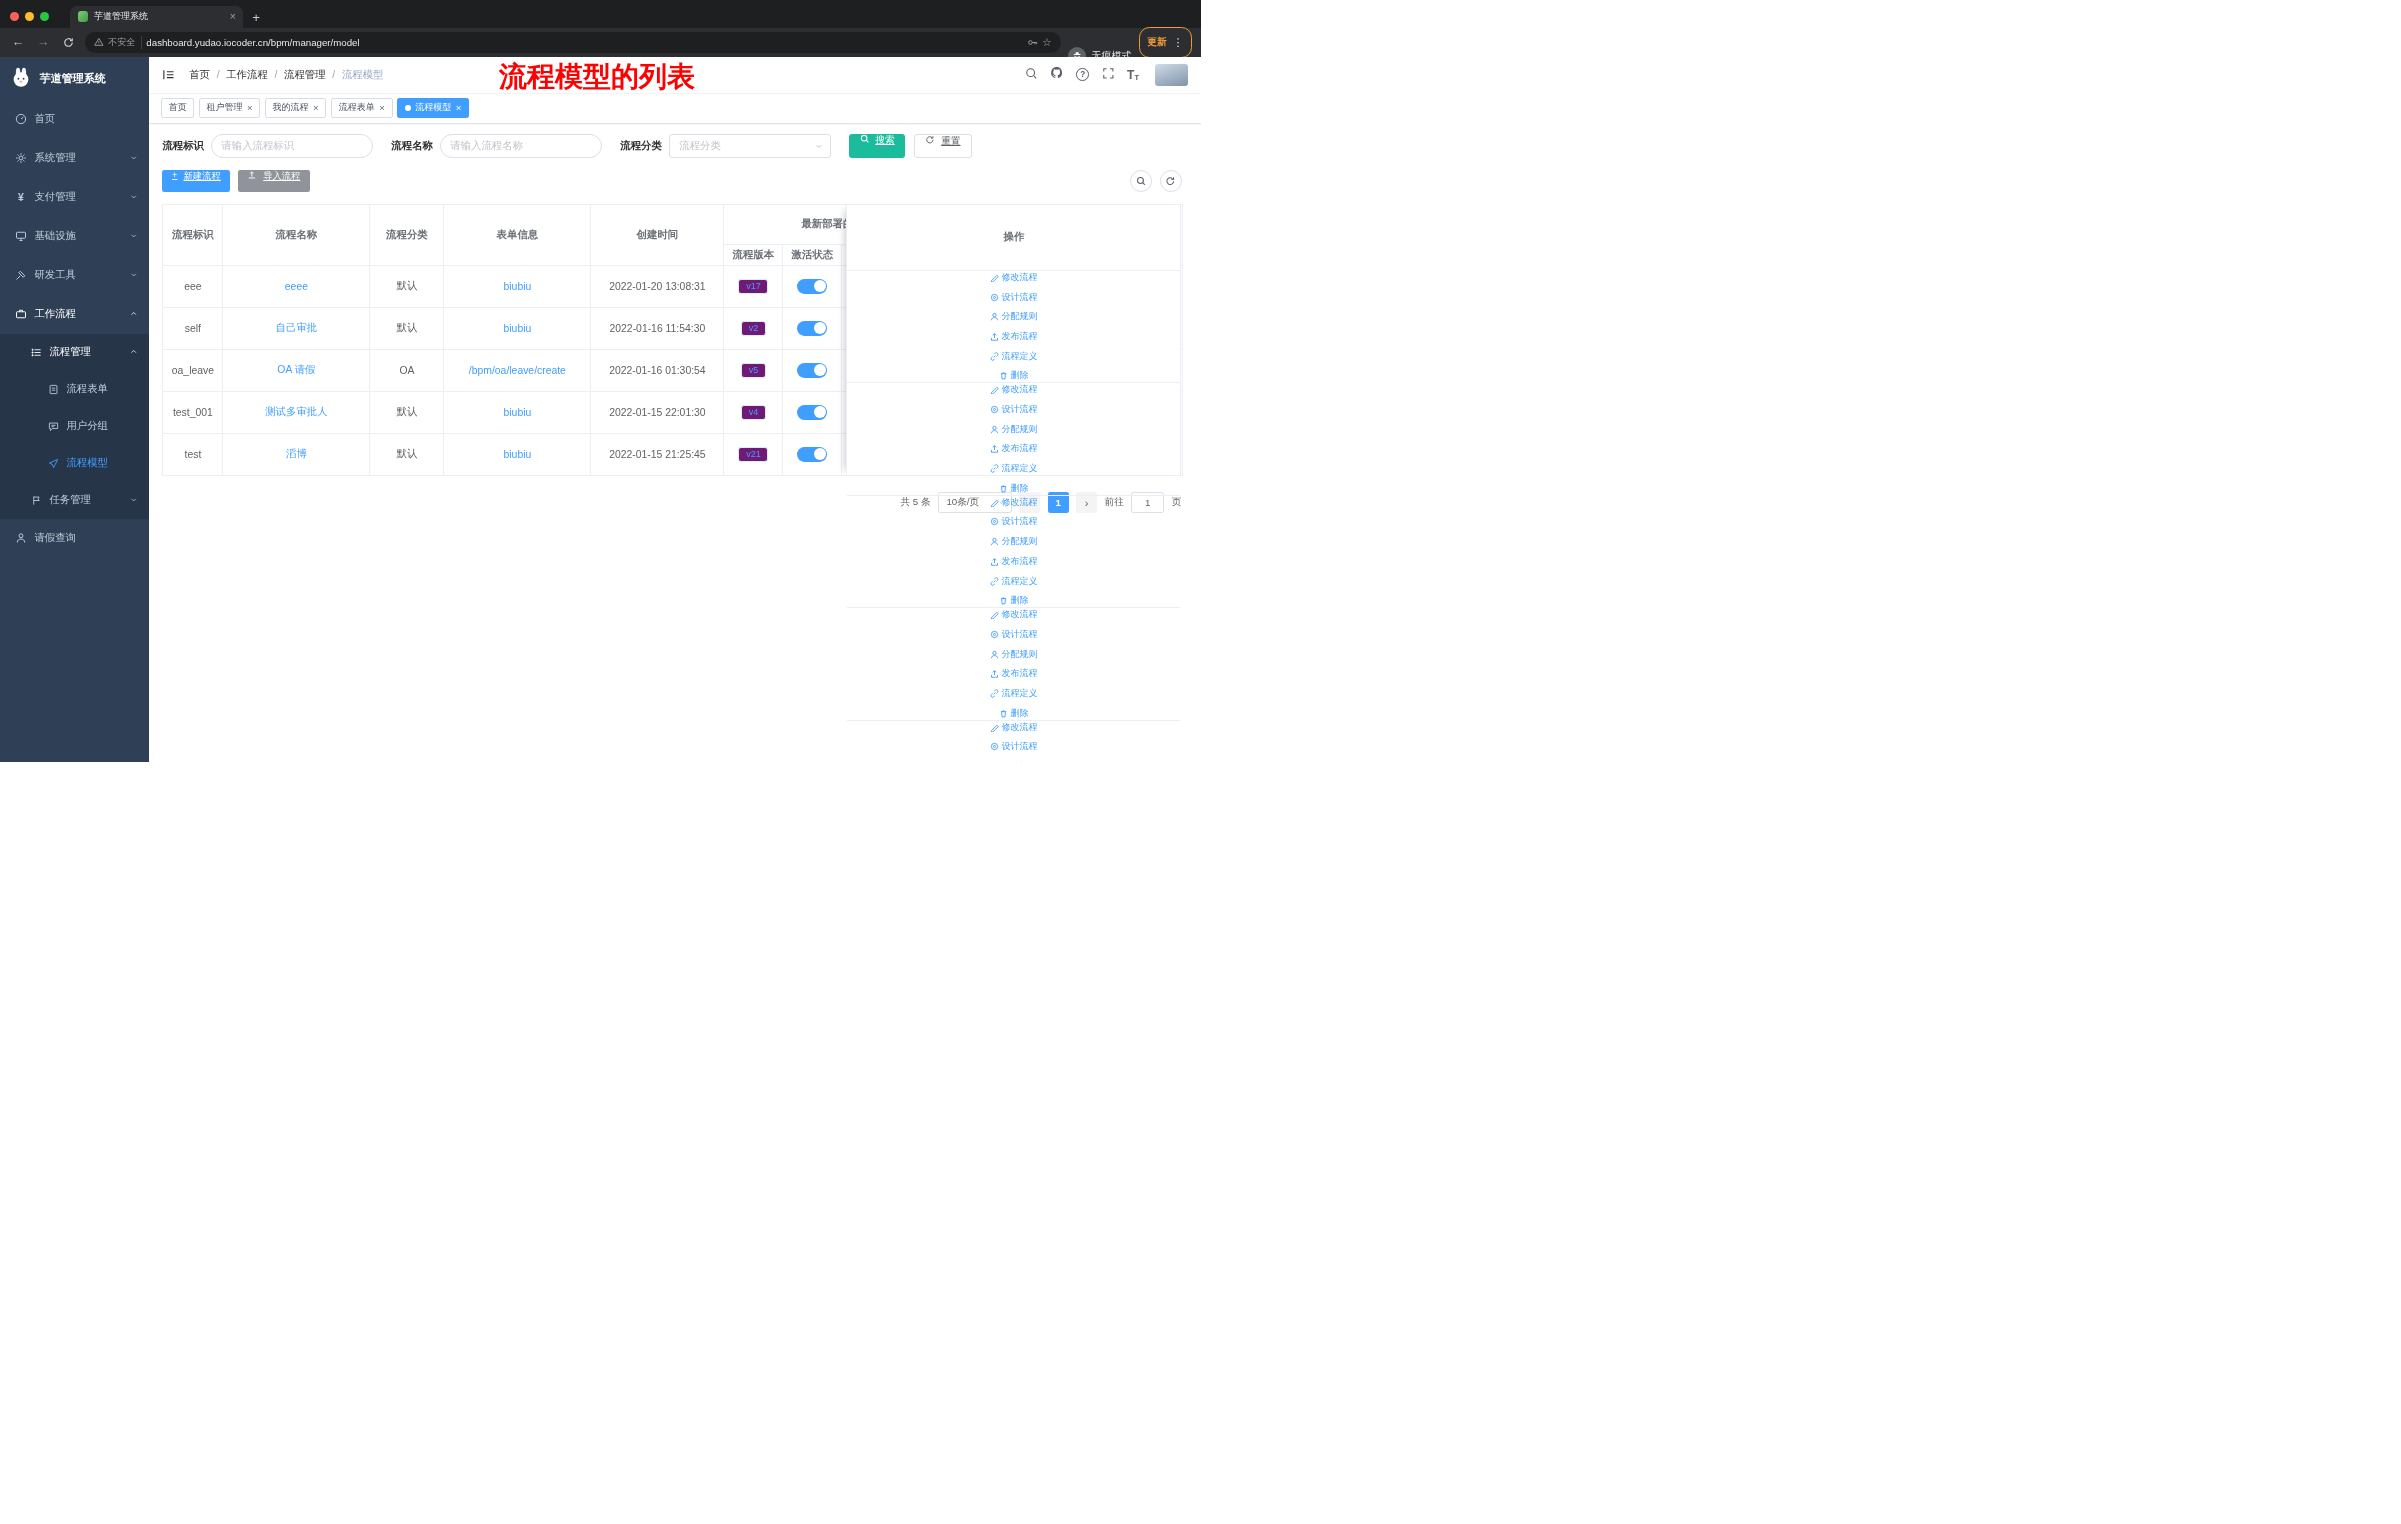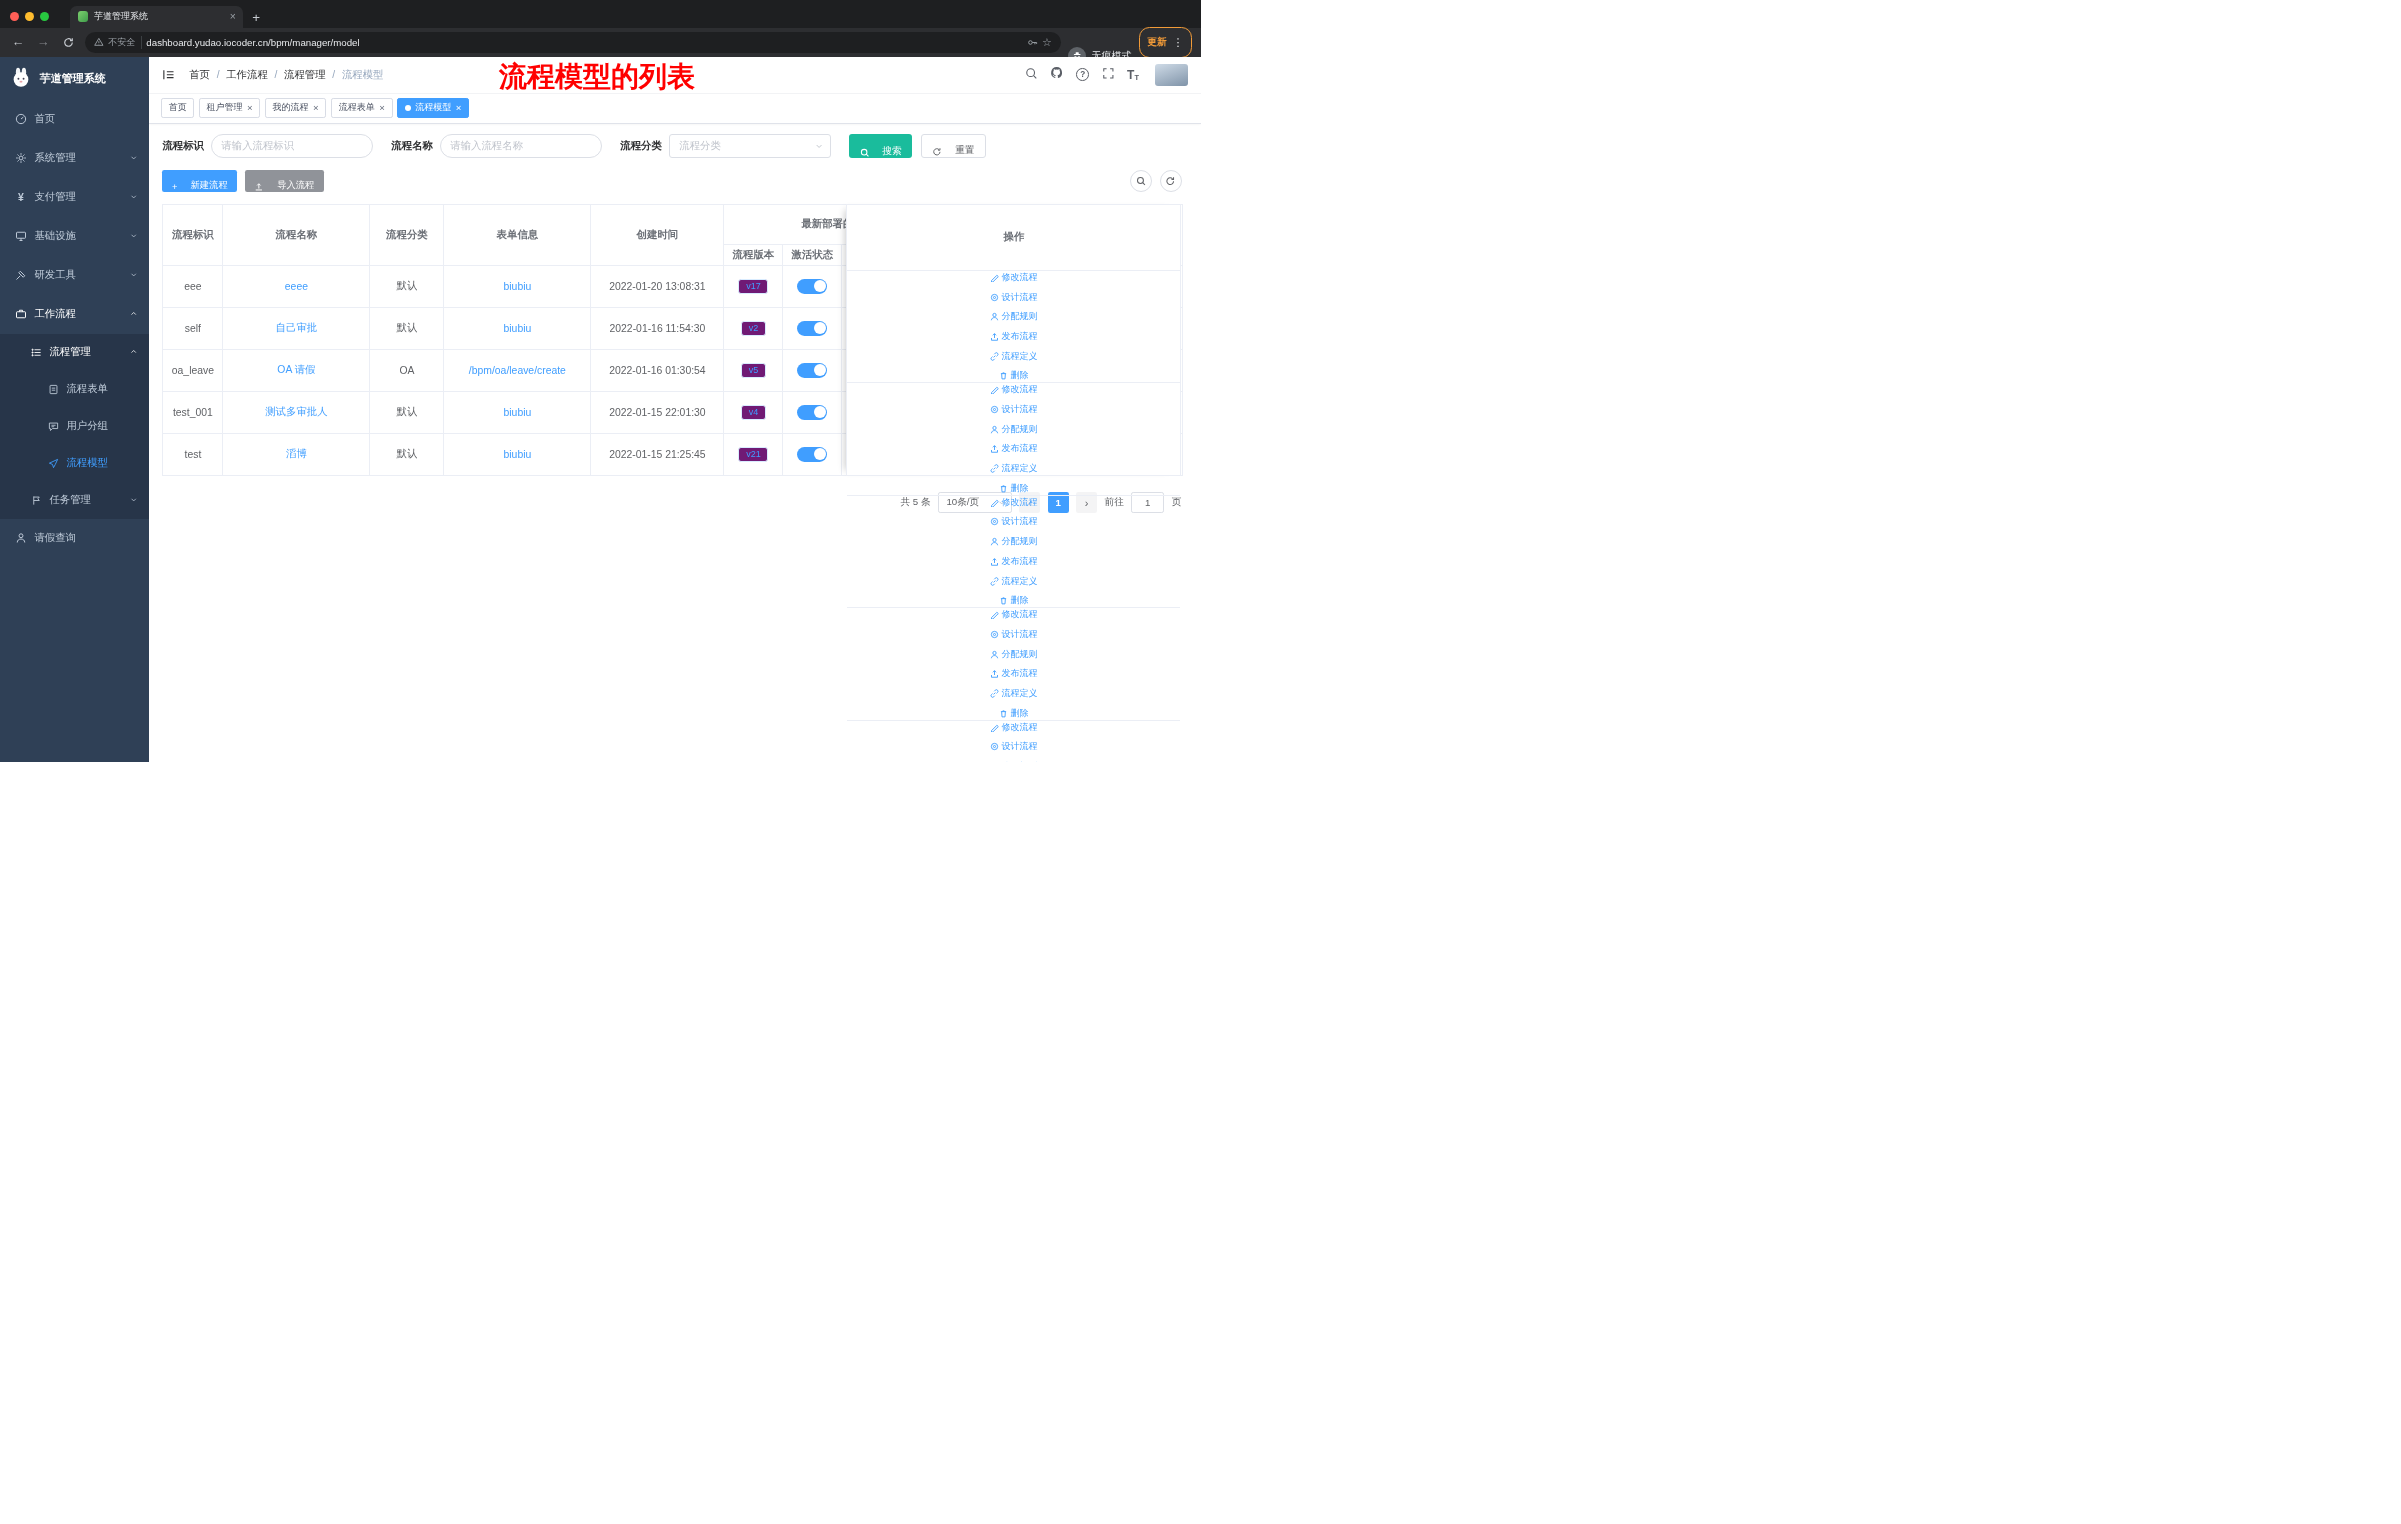--- a/index.html
+++ b/index.html
@@ -69,21 +69,21 @@
   .tag .dot { width:6px; height:6px; border-radius:50%; background:#fff; }
 
   
   .content { padding:10.4px 19.4px 0 13.4px; position:relative; }
   .filter-row { display:flex; align-items:center; }
   .fgroup { display:flex; align-items:center; margin-right:18px; }
   .flabel { font-size:10.4px; font-weight:700; color:#303133; margin-right:7.4px; white-space:nowrap; }
   .finput { width:162px; height:24px; border:0.7px solid #dcdfe6; border-radius:12px; padding:0 9px; font-size:10.4px; color:#606266; font-family:"Liberation Sans",sans-serif; outline:none; }
   .finput::placeholder { color:#c0c4cc; }
   .fselect { width:162px; height:24px; border:0.7px solid #dcdfe6; border-radius:3px; padding:0 7.4px 0 9px; font-size:10.4px; color:#c0c4cc; display:flex; align-items:center; justify-content:space-between; background:#fff; }
-  .btn { height:24px; border:none; border-radius:3px; font-size:9.7px; display:inline-flex; align-items:flex-end; gap:13px; padding:0 10.4px; cursor:pointer; font-family:"Liberation Sans",sans-serif; }
+  .btn { height:24px; border:none; border-radius:3px; font-size:9.7px; display:inline-flex; align-items:flex-start; gap:6px; padding:0 10.4px; cursor:pointer; font-family:"Liberation Sans",sans-serif;text-decoration:underline; }
   .btn-search { background:#1abc9c; color:#fff; margin-right:9px; }
   .btn-reset { background:#fff; color:#606266; border:0.7px solid #dcdfe6; }
 
   .action-row { display:flex; align-items:center; margin-top:12px; }
   .btn-sm { height:21.6px; font-size:9.3px; border-radius:2.2px; padding:0 9.7px; }
   .btn-create { background:#409eff; color:#fff; margin-right:7.4px; }
   .btn-import { background:#909399; color:#fff; }
   .round-btns { margin-left:auto; display:flex; gap:7.4px; }
   .rbtn { width:22px; height:22px; border-radius:50%; border:0.7px solid #dcdfe6; background:#fff; display:flex; align-items:center; justify-content:center; color:#606266; cursor:pointer; }
 

